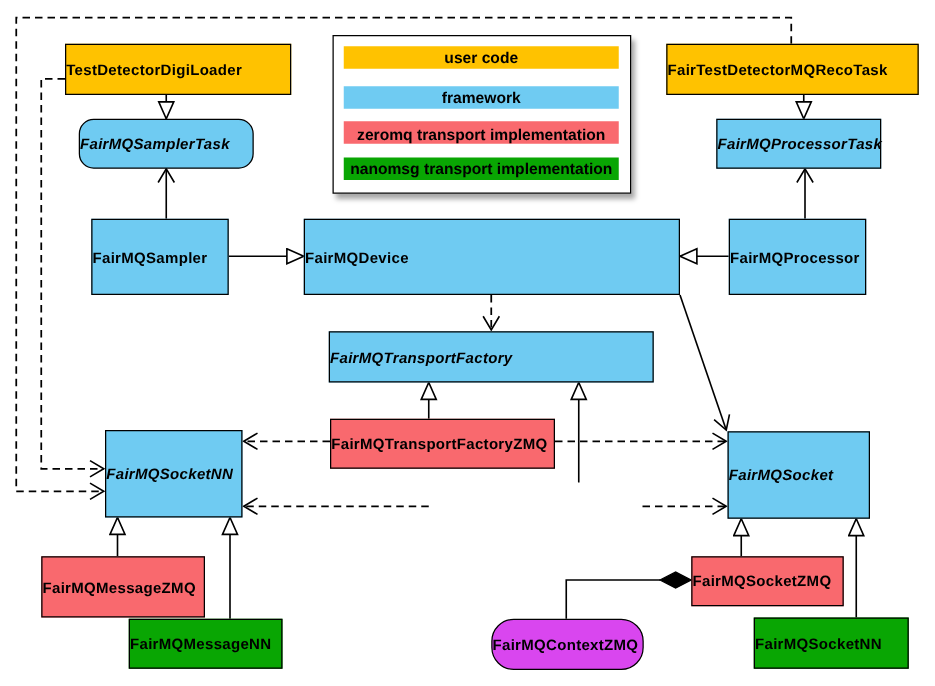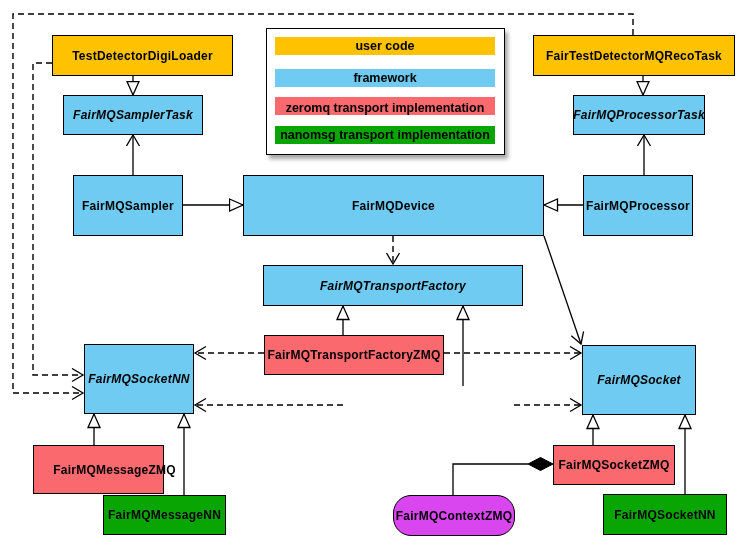--- a/index.html
+++ b/index.html
@@ -2,21 +2,21 @@
 <html><head>
 <meta charset="utf-8">
 <style>
   html,body{margin:0;padding:0;background:#fff;}
   .canvas{
     position:relative;width:748px;height:549px;background:#ffffff;
     font-family:"Liberation Sans","DejaVu Sans",sans-serif;overflow:hidden;
   }
   .layer{position:absolute;left:0;top:0;width:748px;height:549px;}
   .node{
-    position:absolute;display:flex;align-items:center;justify-content:center;
+    position:absolute;display:flex;align-items:center;justify-content:flex-start;
     border:1.4px solid #000;box-sizing:border-box;
     font-weight:bold;font-size:12px;letter-spacing:.25px;color:#000;
     white-space:nowrap;text-align:center;
   }
   .node.abstract{font-style:italic;}
   .legend-frame{
     position:absolute;left:266px;top:28px;width:239px;height:127px;
     background:#fff;border:1.5px solid #000;box-sizing:border-box;
     box-shadow:3px 4px 4px rgba(0,0,0,.35);
   }
@@ -68,21 +68,21 @@
     <polygon points="553,464 540.5,457.5 528,464 540.5,470.5" fill="#000" stroke="#000"></polygon>
   </svg>
 
   <div class="node" style="left: 52px; top: 35px; width: 181px; height: 41px; background: rgb(255, 194, 0);">
       <span>TestDetectorDigiLoader</span>
     </div>
   <div class="node" style="left: 533px; top: 35px; width: 202px; height: 41px; background: rgb(255, 194, 0);">
       <span>FairTestDetectorMQRecoTask</span>
     </div>
 
-  <div class="node abstract" style="left: 63px; top: 95px; width: 140px; height: 40px; background: rgb(111, 203, 242);">
+  <div class="node abstract" style="left: 63px; top: 95px; width: 140px; height: 40px; background: rgb(111, 203, 242); border-radius: 12px;">
       <span>FairMQSamplerTask</span>
     </div>
   <div class="node abstract" style="left: 573px; top: 95px; width: 132px; height: 40px; background: rgb(111, 203, 242);">
       <span>FairMQProcessorTask</span>
     </div>
 
   <div class="node" style="left: 73px; top: 175px; width: 110px; height: 61px; background: rgb(111, 203, 242);">
       <span>FairMQSampler</span>
     </div>
   <div class="node" style="left: 243px; top: 175px; width: 301px; height: 61px; background: rgb(111, 203, 242);">
@@ -100,21 +100,21 @@
       <span>FairMQTransportFactoryZMQ</span>
     </div>
 
   <div class="node abstract" style="left: 84px; top: 344px; width: 110px; height: 70px; background: rgb(111, 203, 242);">
       <span>FairMQSocketNN</span>
     </div>
   <div class="node abstract" style="left: 582px; top: 345px; width: 114px; height: 70px; background: rgb(111, 203, 242);">
       <span>FairMQSocket</span>
     </div>
 
-  <div class="node" style="left: 33px; top: 445px; width: 131px; height: 49px; background: rgb(249, 105, 110); padding-left: 32px;">
+  <div class="node" style="left: 33px; top: 445px; width: 131px; height: 49px; background: rgb(249, 105, 110);">
       <span>FairMQMessageZMQ</span>
     </div>
   <div class="node" style="left: 103px; top: 495px; width: 123px; height: 40px; background: rgb(9, 166, 3);">
       <span>FairMQMessageNN</span>
     </div>
 
   <div class="node" style="left: 553px; top: 445px; width: 122px; height: 40px; background: rgb(249, 105, 110);">
       <span>FairMQSocketZMQ</span>
     </div>
   <div class="node" style="left: 393px; top: 495px; width: 122px; height: 41px; background: #d946ef; border-radius: 18px;">

